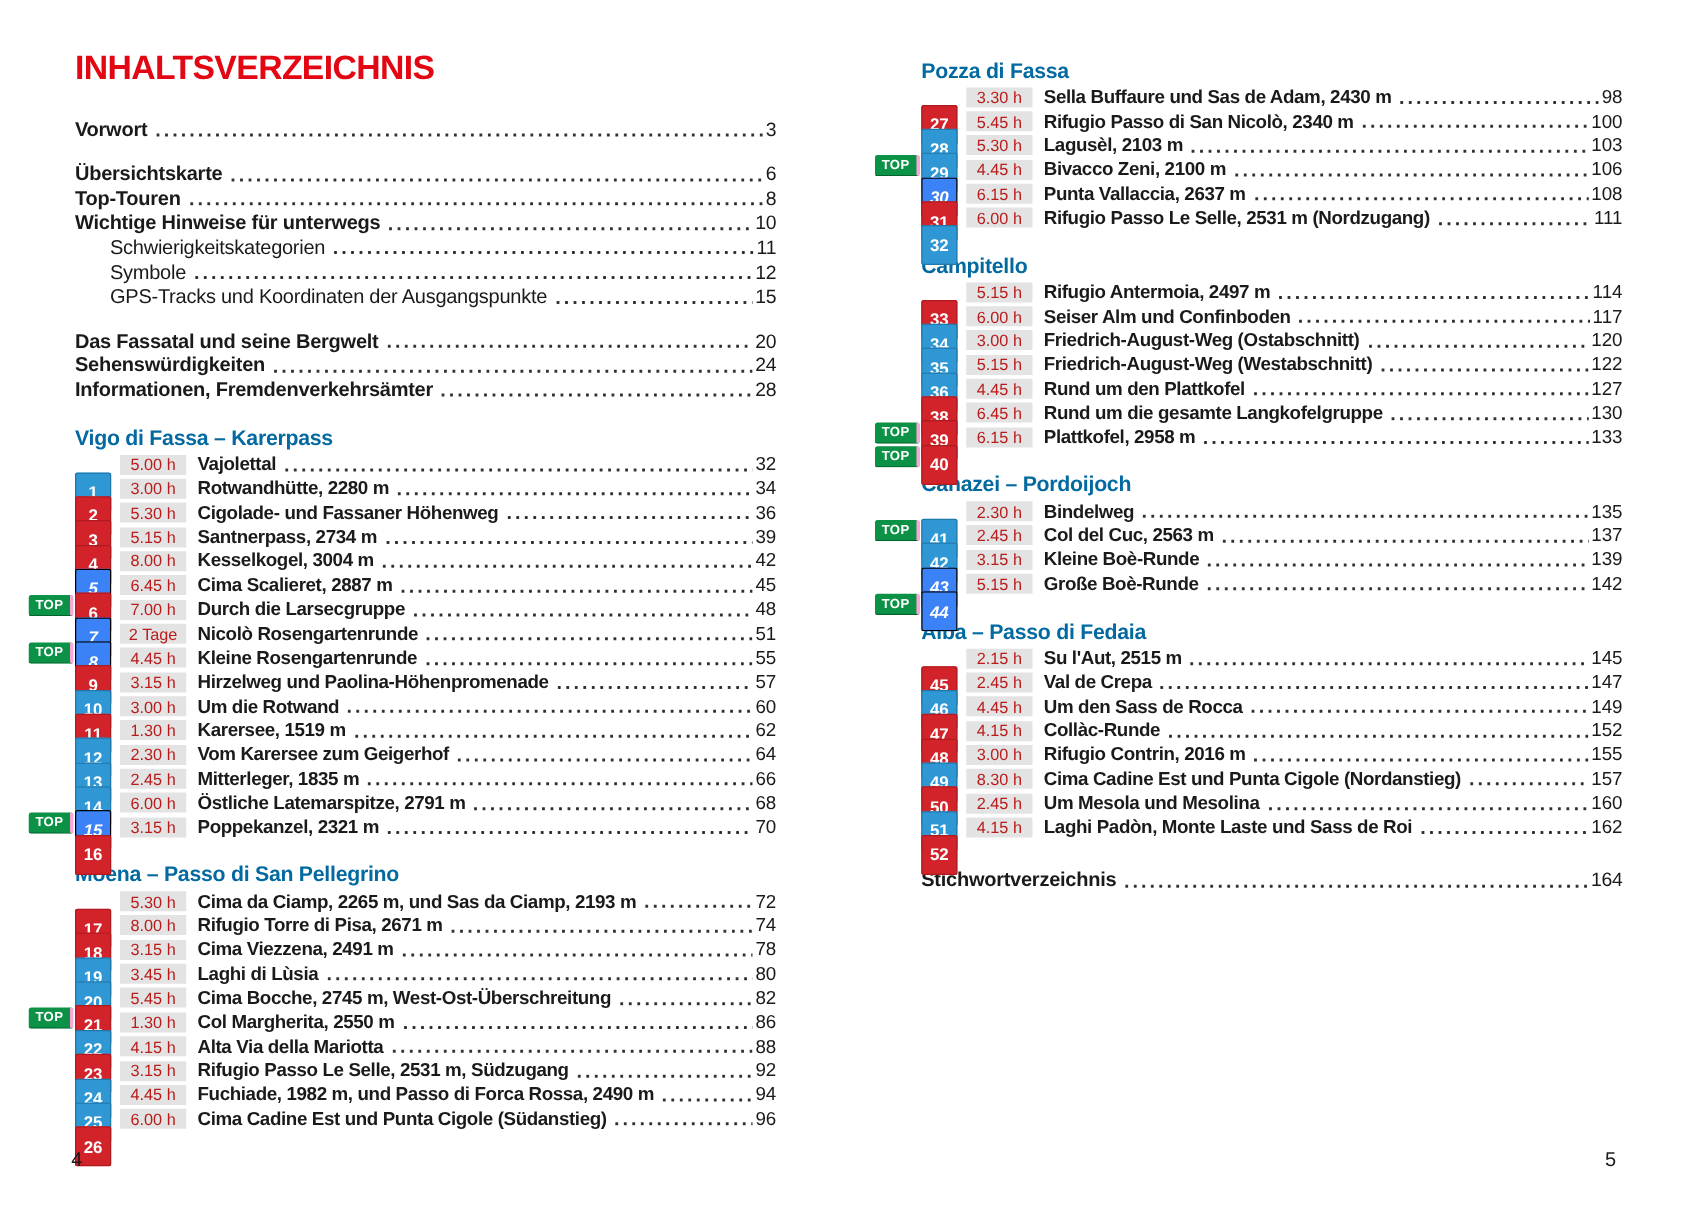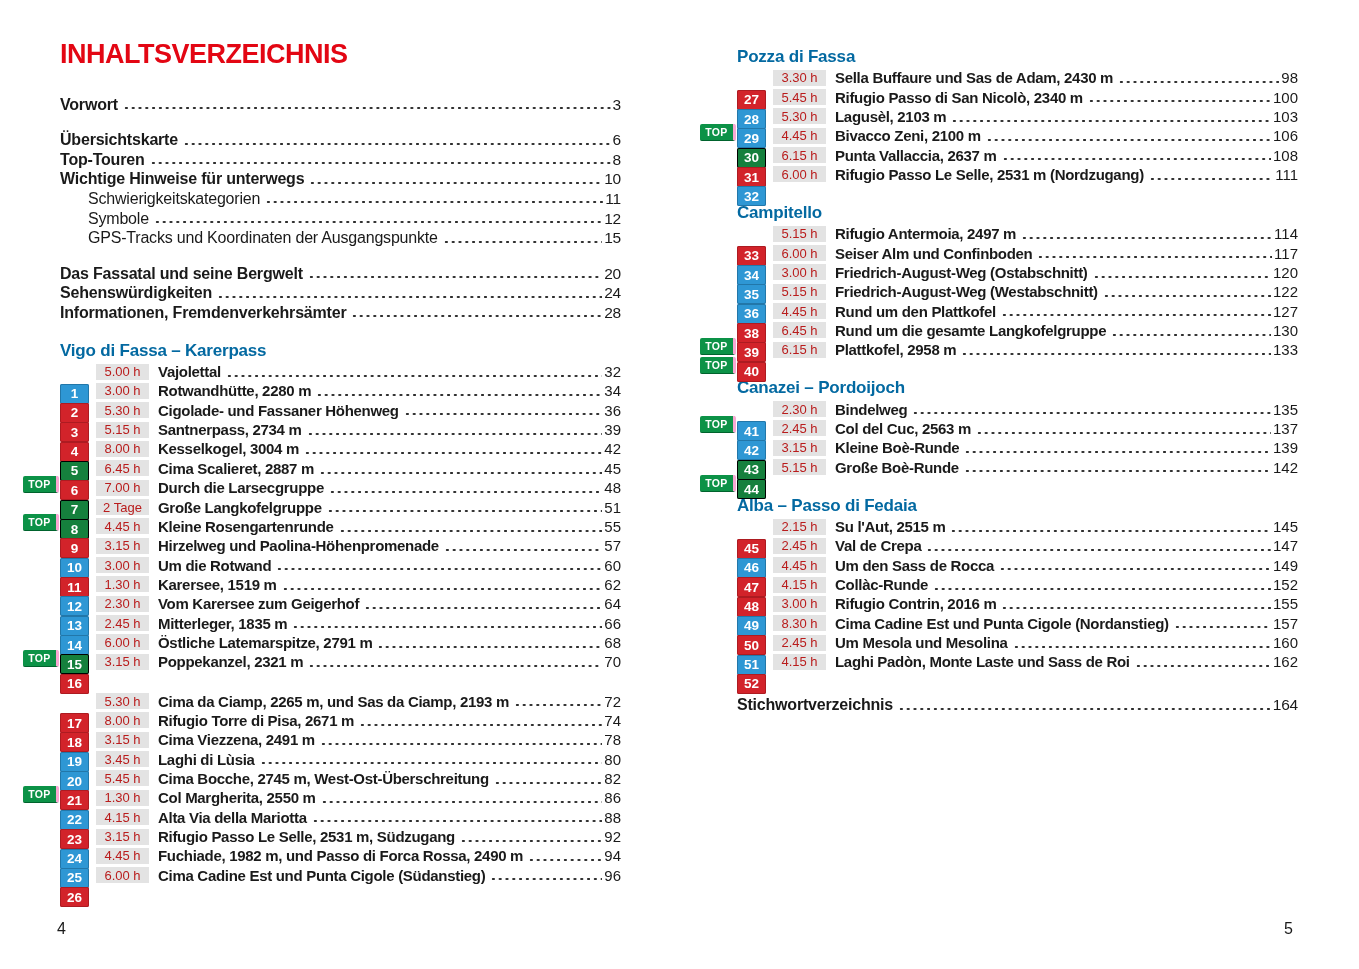--- a/index.html
+++ b/index.html
@@ -46,27 +46,27 @@
   }
   .top-badge {
     position:absolute; left:-37px; top:17px;
     width:36px; height:17px; box-sizing:border-box;
     background:#0c9247; border-right:3px solid #f9a8d4; border-bottom:1px solid #00632d;
     border-radius:2px;
     color:#fff; font-size:10.5px; font-weight:700; letter-spacing:0.3px;
     display:flex; align-items:center; justify-content:center;
   }
   .num-box {
-    flex:0 0 29px; height:20px; box-sizing:border-box; border-radius:2px;
+    flex:0 0 29px; height:32px; box-sizing:border-box; border-radius:2px;
     color:#fff; font-weight:700; font-size:13.5px;
     display:flex; align-items:center; justify-content:center;margin-top:44px;
   }
   .num-red   { background:#d2232a; box-shadow:inset 0 0 0 1px #ad1b21; }
   .num-blue  { background:#2e97d4; box-shadow:inset 0 0 0 1px #2277a9; }
-  .num-black { background:#15803d; box-shadow:inset 0 0 0 1px #000; }
+  .num-black { background:#3b82f6; box-shadow:inset 0 0 0 1px #000;font-style:italic; }
   .time-cell {
     flex:0 0 53px; height:16px; margin-left:7px;
     background:#e3e3e3; font-size:13px; color:#b91c1c;
     display:flex; align-items:center; justify-content:center;
     white-space:nowrap;
   }
   .tour-title {
     margin-left:9px; font-weight:700; white-space:nowrap; letter-spacing:-0.3px;
   }
   .tour-row .toc-page { font-size:15px; }
@@ -199,21 +199,21 @@
     <span class="num-box num-black">7</span>
     <span class="time-cell">7.00 h</span>
     <span class="tour-title">Durch die Larsecgruppe</span>
     <span class="leader"></span>
     <span class="toc-page">48</span>
   </div>
         <div class="tour-row">
     <span class="top-badge">TOP</span>
     <span class="num-box num-black">8</span>
     <span class="time-cell">2 Tage</span>
-    <span class="tour-title">Große Langkofelgruppe</span>
+    <span class="tour-title">Nicolò Rosengartenrunde</span>
     <span class="leader"></span>
     <span class="toc-page">51</span>
   </div>
         <div class="tour-row">
 
     <span class="num-box num-red">9</span>
     <span class="time-cell">4.45 h</span>
     <span class="tour-title">Kleine Rosengartenrunde</span>
     <span class="leader"></span>
     <span class="toc-page">55</span>
@@ -270,20 +270,21 @@
 
     <span class="num-box num-red">16</span>
     <span class="time-cell">3.15 h</span>
     <span class="tour-title">Poppekanzel, 2321 m</span>
     <span class="leader"></span>
     <span class="toc-page">70</span>
   </div>
       </div>
   </section>
     <section class="tour-section">
+    <h2 class="section-heading">Moena – Passo di San Pellegrino</h2>
     <div class="rows">
         <div class="tour-row">
 
     <span class="num-box num-red">17</span>
     <span class="time-cell">5.30 h</span>
     <span class="tour-title">Cima da Ciamp, 2265 m, und Sas da Ciamp, 2193 m</span>
     <span class="leader"></span>
     <span class="toc-page">72</span>
   </div>
         <div class="tour-row">

